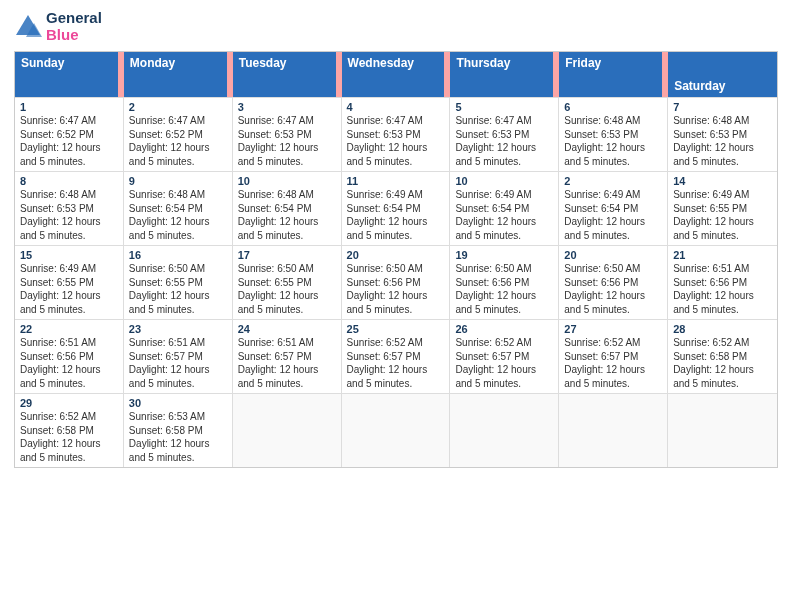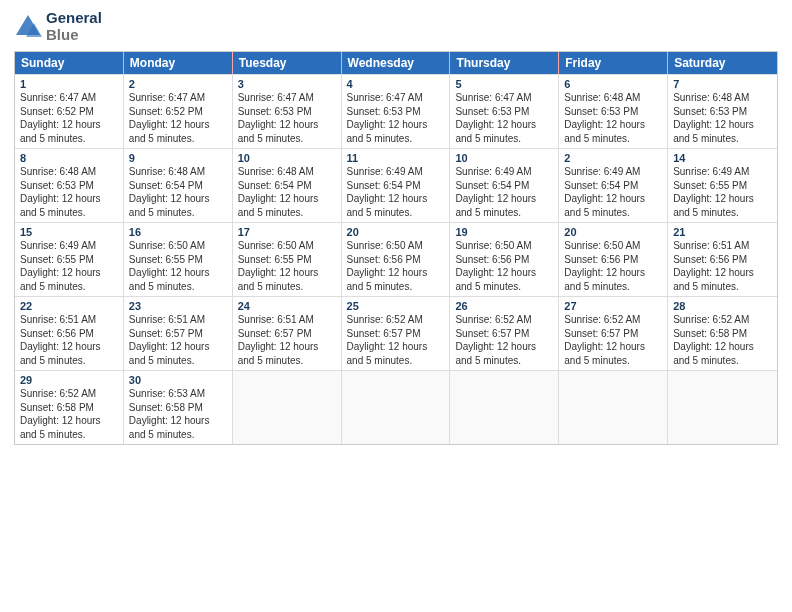--- a/index.html
+++ b/index.html
@@ -59,24 +59,25 @@
     .cal-header {
       display: grid;
       grid-template-columns: repeat(7, 1fr);
       background: #2a6ebb;
     }
     .cal-header-cell {
       color: #fff;
       font-size: 12px;
       font-weight: bold;
       padding: 4px 6px;
-      border-right: 1px solid #fca5a5;
+      border-right: 6px solid #fca5a5;
     }
     .cal-header-cell:last-child {
       border-right: none;
+      margin-top: 23px;
     }
     .cal-body {
       flex: 1;
       display: flex;
       flex-direction: column;
     }
     .cal-row {
       flex: 1;
       display: grid;
       grid-template-columns: repeat(7, 1fr);
@@ -113,21 +114,21 @@
 
 <div class="page">
   <div class="header">
     <div class="logo">
       <svg class="logo-icon" viewBox="0 0 28 28">
         <polygon points="14,2 26,22 2,22" fill="#2a6ebb" opacity="0.85"></polygon>
         <polygon points="20,10 28,24 12,24" fill="#2a6ebb" opacity="0.6"></polygon>
       </svg>
       <div class="logo-text">
         <div><span style="color:#1a3a5c">General</span></div>
-        <div><span style="color:#737373">Blue</span></div>
+        <div><span style="color:#ec4899">Blue</span></div>
       </div>
     </div>
     <div class="title-area">
       <div class="month-title"></div>
       <div class="subtitle"></div>
     </div>
   </div>
 
   <div class="calendar">
     <div class="cal-header">

